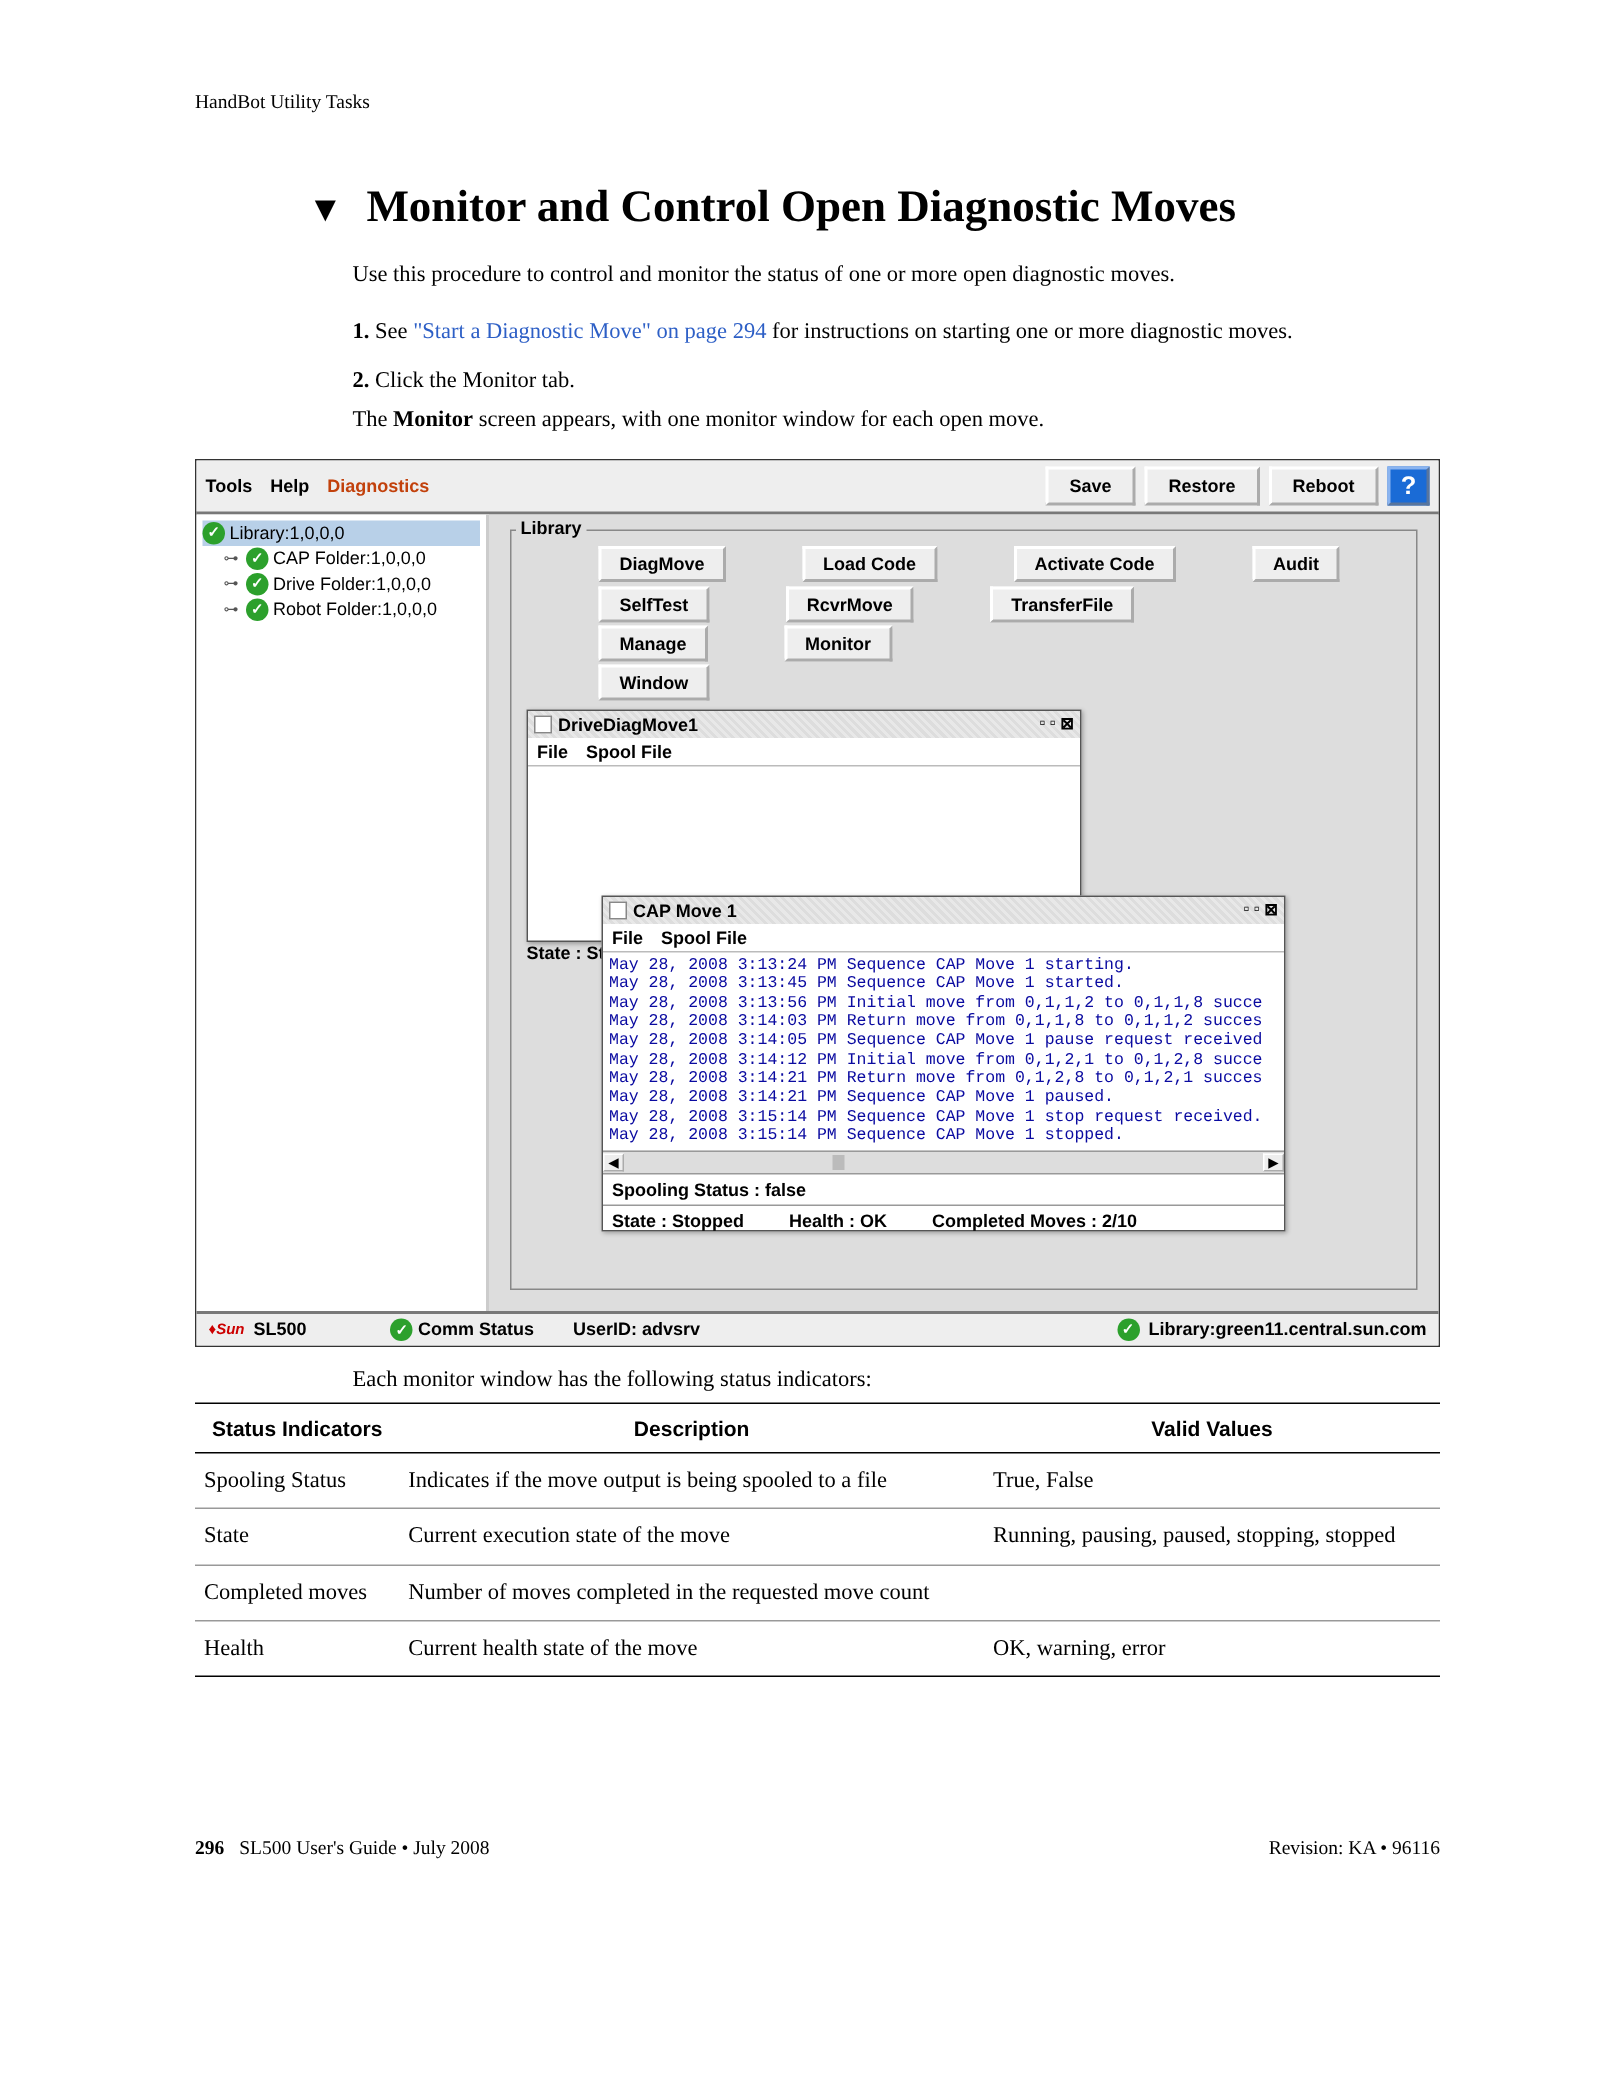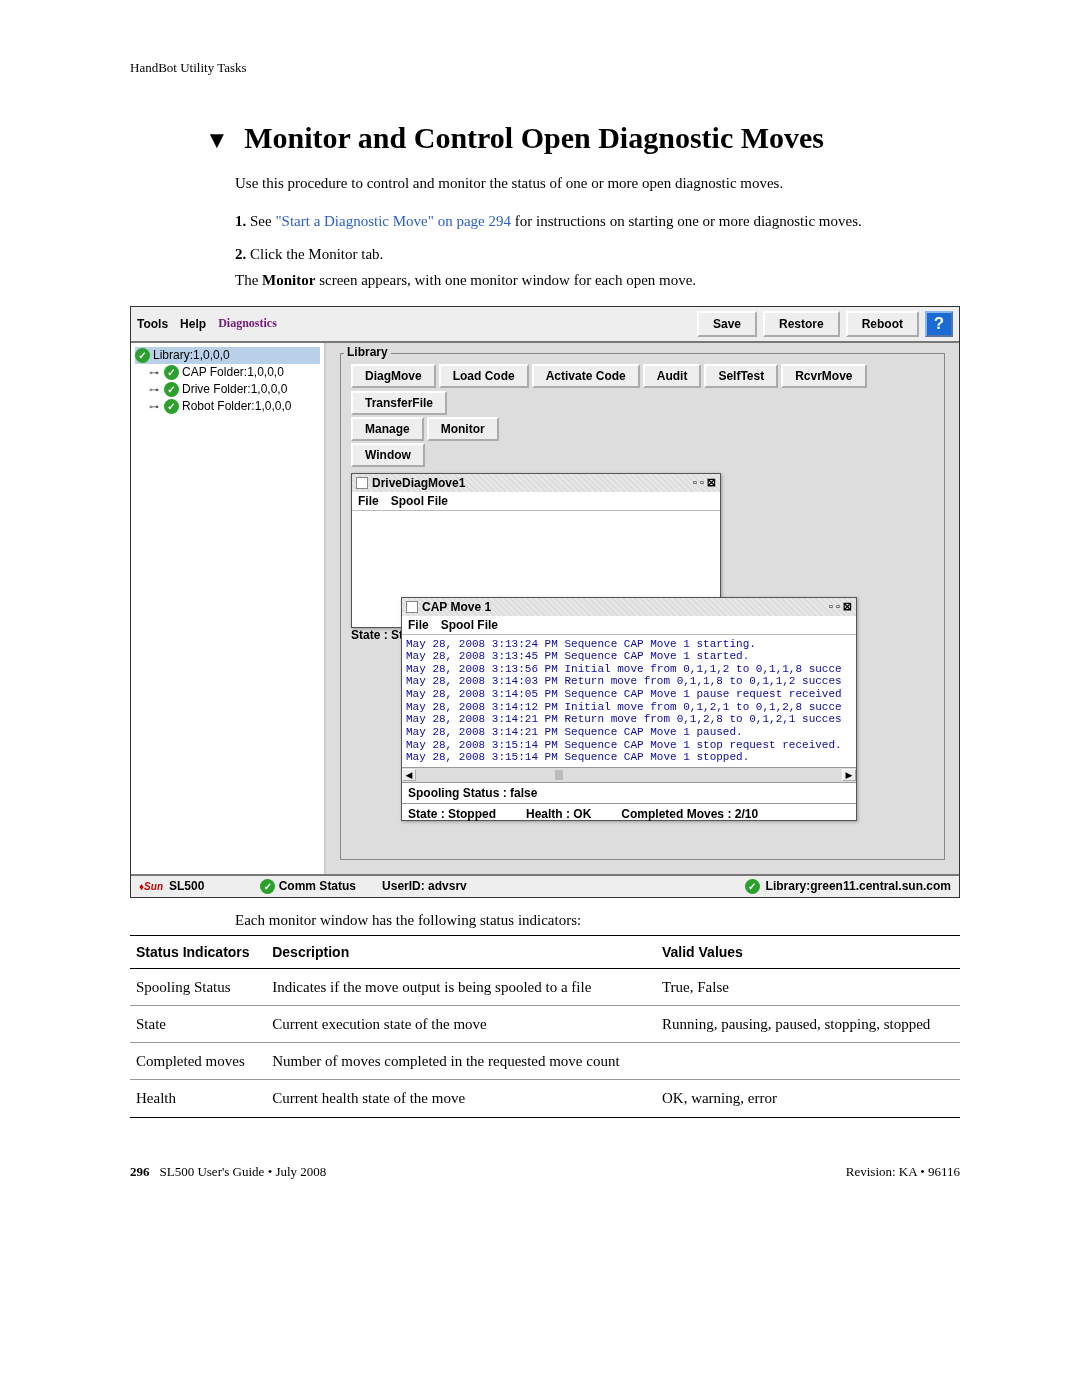--- a/index.html
+++ b/index.html
@@ -12,38 +12,38 @@
 .steps { margin-left: 105px; font-size: 15px; line-height: 1.5; }
 .step { margin-bottom: 10px; }
 .step .num { font-weight: bold; }
 .step .link { color: #2d5fc6; }
 .step .bold { font-weight: normal; }
 .step-body { margin-top: 4px; font-weight: normal; }
 
 .screenshot { margin: 14px 0 14px 0; border: 1px solid #333; background: #eee; font-family: 'Tahoma', Arial, sans-serif; font-size: 12px; }
 .menubar { display: flex; align-items: center; background: #eee; padding: 4px 6px; gap: 12px; }
 .menubar .m-item { font-weight: bold; }
-.menubar .diag { color: #701a75; font-weight: bold; font-family: Liberation Serif, serif; }
+.menubar .diag { color: #c2410c; font-weight: bold; }
 .toolbar-right { margin-left: auto; display: flex; gap: 6px; align-items: center; }
 .toolbar-right button { font-family: Tahoma, Arial; font-size: 12px; font-weight: bold; padding: 4px 14px; background: #eee; border: 2px outset #fff; }
 .help-btn { background: #1a6bd6; color: #fff; font-weight: bold; width: 28px; height: 26px; border: 2px outset #8ab4f0; display: inline-flex; align-items: center; justify-content: center; font-size: 17px; }
 
 .body-area { display: flex; border-top: 2px inset #ccc; }
 .tree-panel { width: 195px; background: #fff; border-right: 2px inset #ccc; padding: 4px; min-height: 465px; }
 .tree-item { display: flex; align-items: center; gap: 3px; padding: 1px 0; white-space: nowrap; }
 .tree-item.root { background: #b8d0e8; }
 .tree-sub { margin-left: 14px; }
 .handle { color: #555; font-size: 10px; margin-right: 2px; }
 .check-green { display: inline-flex; width: 15px; height: 15px; border-radius: 50%; background: #2ca02c; color: #fff; align-items: center; justify-content: center; font-size: 10px; font-weight: bold; }
 
 .main-panel { flex: 1; background: #ddd; padding: 10px 14px 14px 14px; position: relative; }
 .grp-title { position: absolute; top: 2px; left: 18px; font-size: 12px; font-weight: bold; background: #ddd; padding: 0 3px; }
 .group-border { border: 1px solid #888; padding: 10px 10px 6px 10px; background: #ddd; }
 .tab-row { display: flex; gap: 3px; margin-bottom: 2px; flex-wrap: wrap; }
-.tab { background: #eee; border: 2px outset #fff; padding: 3px 12px; font-weight: bold; font-size: 12px; }
+.tab { background: #eee; border: 2px outset #fff; padding: 3px 12px; font-weight: bold; font-size: 12px; margin-left: 48px; }
 
 .win-stack { position: relative; height: 380px; margin-top: 6px; }
 .inner-win { position: absolute; background: #fff; border: 1px solid #555; box-shadow: 1px 1px 3px rgba(0,0,0,0.3); }
 .win1 { top: 0; left: 0; width: 370px; height: 155px; }
 .win2 { top: 124px; left: 50px; width: 456px; height: 224px; }
 .win-title { display: flex; align-items: center; background: repeating-linear-gradient(45deg, #ddd, #ddd 2px, #e8e8e8 2px, #e8e8e8 4px); padding: 2px 4px; font-weight: bold; font-size: 12px; }
 .win-title .wic { width: 12px; height: 12px; border: 1px solid #888; margin-right: 4px; background: #fff; }
 .win-ctrls { margin-left: auto; display: flex; gap: 3px; }
 .win-ctrls span { font-weight: bold; font-size: 11px; cursor: default; }
 .win-menu { display: flex; gap: 12px; padding: 2px 6px; border-bottom: 1px solid #bbb; font-weight: bold; font-size: 12px; }
@@ -56,25 +56,25 @@
 .side-label { position: absolute; top: 140px; left: 0; font-weight: bold; font-size: 12px; line-height: 1.3; }
 
 .footerbar { display: flex; align-items: center; padding: 3px 8px; background: #eee; border-top: 2px inset #ccc; font-size: 12px; font-weight: bold; gap: 6px; }
 .sun-logo { color: #c00; font-size: 10px; font-style: italic; }
 .footerbar .right { margin-left: auto; display: flex; align-items: center; gap: 6px; }
 .footerbar .mid { margin-left: 50px; }
 
 .after-text { font-size: 15px; margin-left: 105px; margin-top: 12px; margin-bottom: 4px; font-family: Liberation Serif, serif; }
 
 .status-table { width: 100%; border-collapse: collapse; font-size: 15px; margin-top: 6px; }
-.status-table th { text-align: left; font-family: Arial, sans-serif; font-weight: bold; padding: 8px 6px; border-top: 1.5px solid #000; border-bottom: 1px solid #000; font-size: 14px; }
+.status-table th { text-align: center; font-family: Arial, sans-serif; font-weight: bold; padding: 8px 6px; border-top: 1.5px solid #000; border-bottom: 1px solid #000; font-size: 14px; }
 .status-table td { padding: 8px 6px; vertical-align: top; border-bottom: 1px solid #999; line-height: 1.35; }
 .status-table tr:last-child td { border-bottom: 1.5px solid #000; }
 
-.page-footer { display: flex; font-size: 13px; margin-top: 46px; }
+.page-footer { display: flex; font-size: 13px; margin-top: 106px; }
 .page-footer .pn { font-weight: bold; margin-right: 10px; }
 .page-footer .rev { margin-left: auto; }
 </style>
 </head>
 <body>
 
 <div class="page">
   <div class="header-text">HandBot Utility Tasks</div>
 
   <h1 class="main-title">

